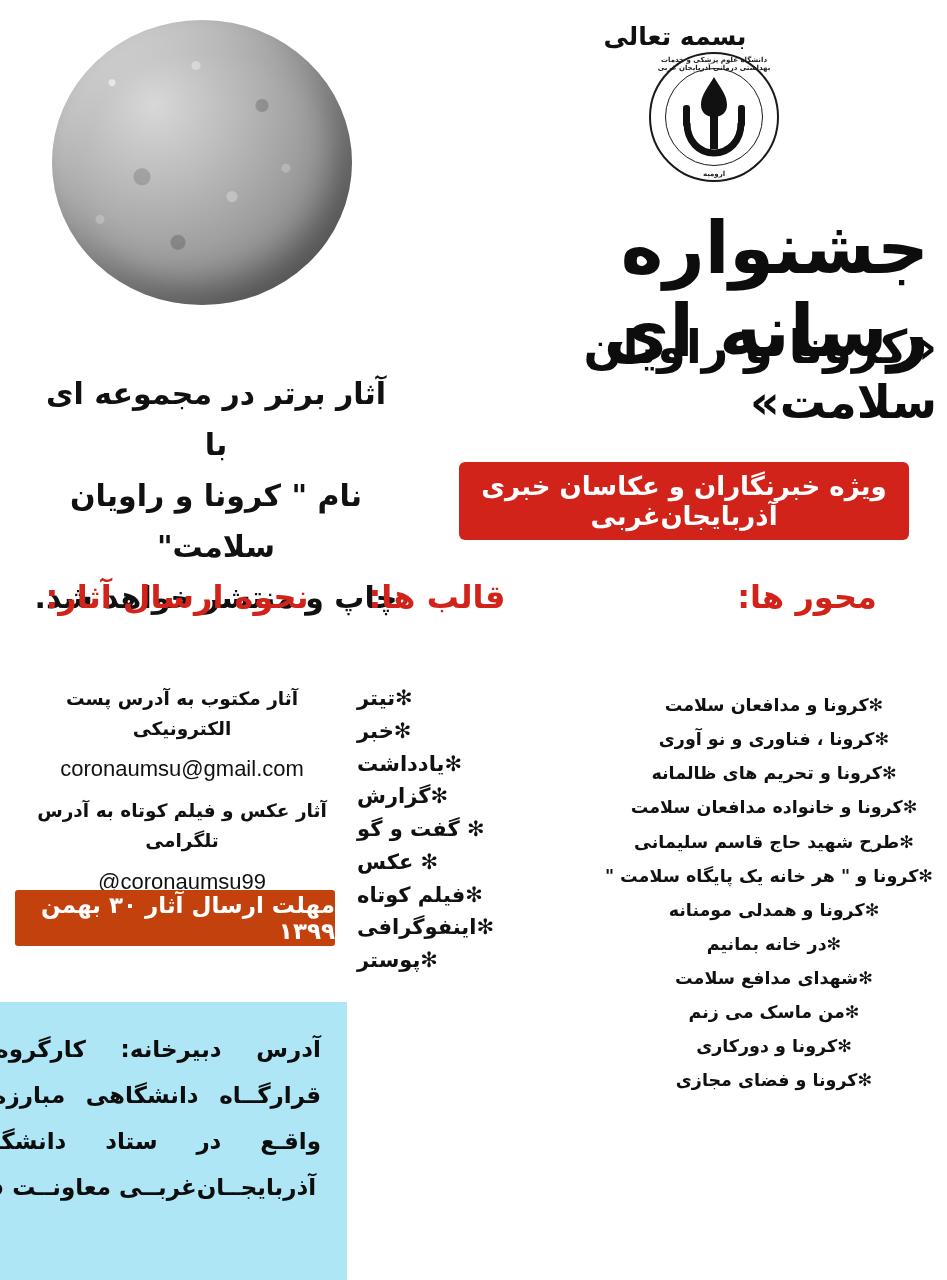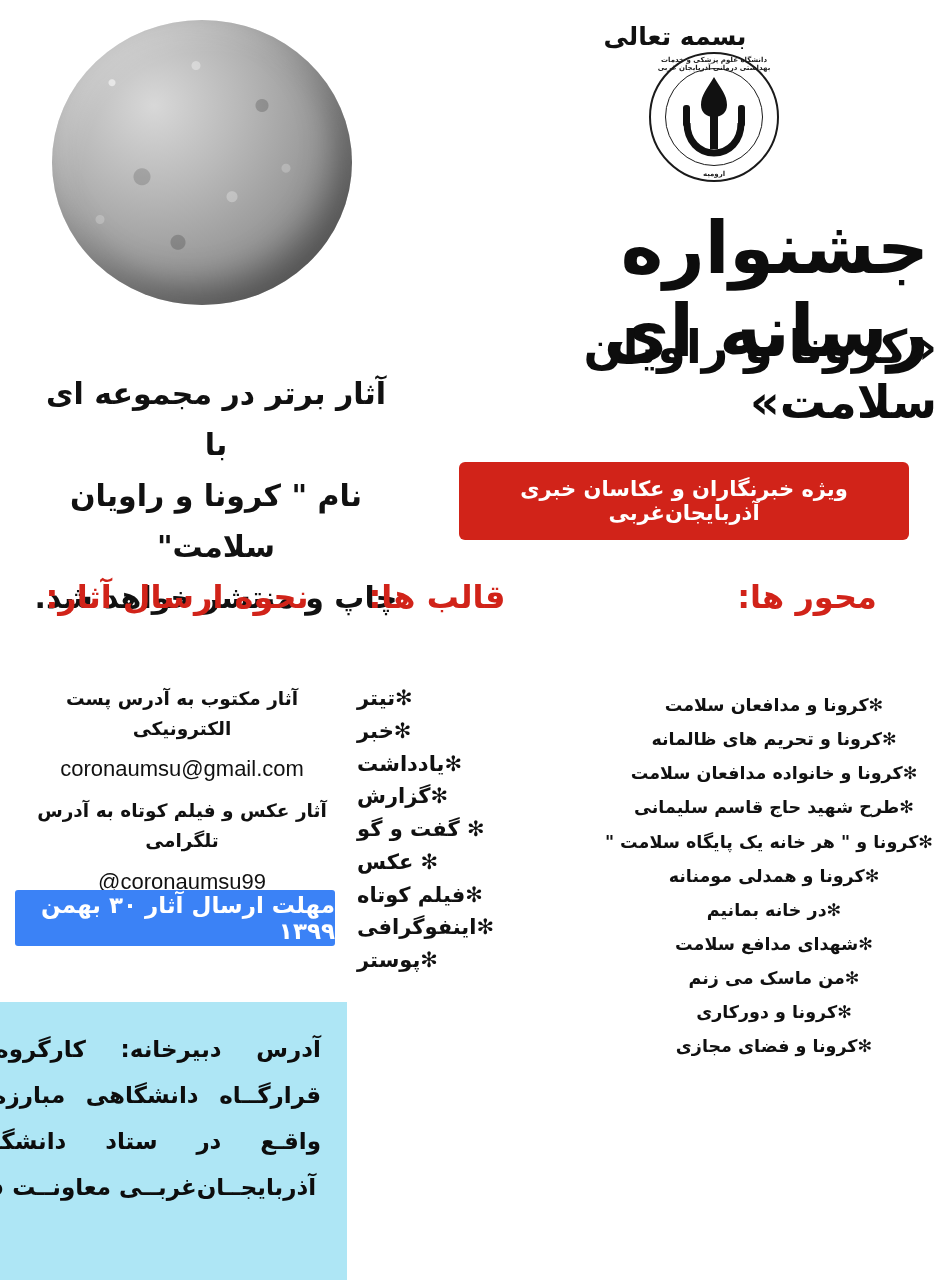--- a/index.html
+++ b/index.html
@@ -161,21 +161,21 @@
     top: 462px;
     right: 38px;
     width: 450px;
     height: 78px;
     background: #d12319;
     border-radius: 6px;
     display: flex;
     align-items: center;
     justify-content: center;
     color: #ffffff;
-    font-size: 21px;
+    font-size: 26px;
     font-weight: bold;
     text-align: center;
     padding: 0 10px;
     box-sizing: border-box;
   }
 
   
   .pub-note {
     position: absolute;
     top: 368px;
@@ -246,21 +246,21 @@
     font-weight: normal;
     margin: 8px 0 10px;
     font-family: "Liberation Sans", sans-serif;
   }
   .deadline-banner {
     position: absolute;
     top: 890px;
     right: 612px;
     width: 320px;
     height: 56px;
-    background: #3b82f6;
+    background: #c2410c;
     display: flex;
     align-items: center;
     justify-content: center;
     color: #ffffff;
     font-size: 23px;
     font-weight: bold;
     border-radius: 3px;
   }
 
   
@@ -445,20 +445,21 @@
     <div class="row">نام " کرونا و راویان سلامت"</div>
     <div class="row">چاپ و منتشر خواهد شد.</div>
   </div>
 
 <div class="col-head axes">محور ها:</div>
 <div class="col-head forms">قالب ها:</div>
 <div class="col-head submit">نحوه ارسال آثار:</div>
 
 <div class="axes-list">
     <div class="row">✻کرونا و مدافعان سلامت</div>
+    <div class="row">✻کرونا ، فناوری و نو آوری</div>
     <div class="row">✻کرونا و تحریم های ظالمانه</div>
     <div class="row">✻کرونا و خانواده مدافعان سلامت</div>
     <div class="row">✻طرح شهید حاج قاسم سلیمانی</div>
     <div class="row">✻کرونا و " هر خانه یک پایگاه سلامت "</div>
     <div class="row">✻کرونا و همدلی مومنانه</div>
     <div class="row">✻در خانه بمانیم</div>
     <div class="row">✻شهدای مدافع سلامت</div>
     <div class="row">✻من ماسک می زنم</div>
     <div class="row">✻کرونا و دورکاری</div>
     <div class="row">✻کرونا و فضای مجازی</div>

